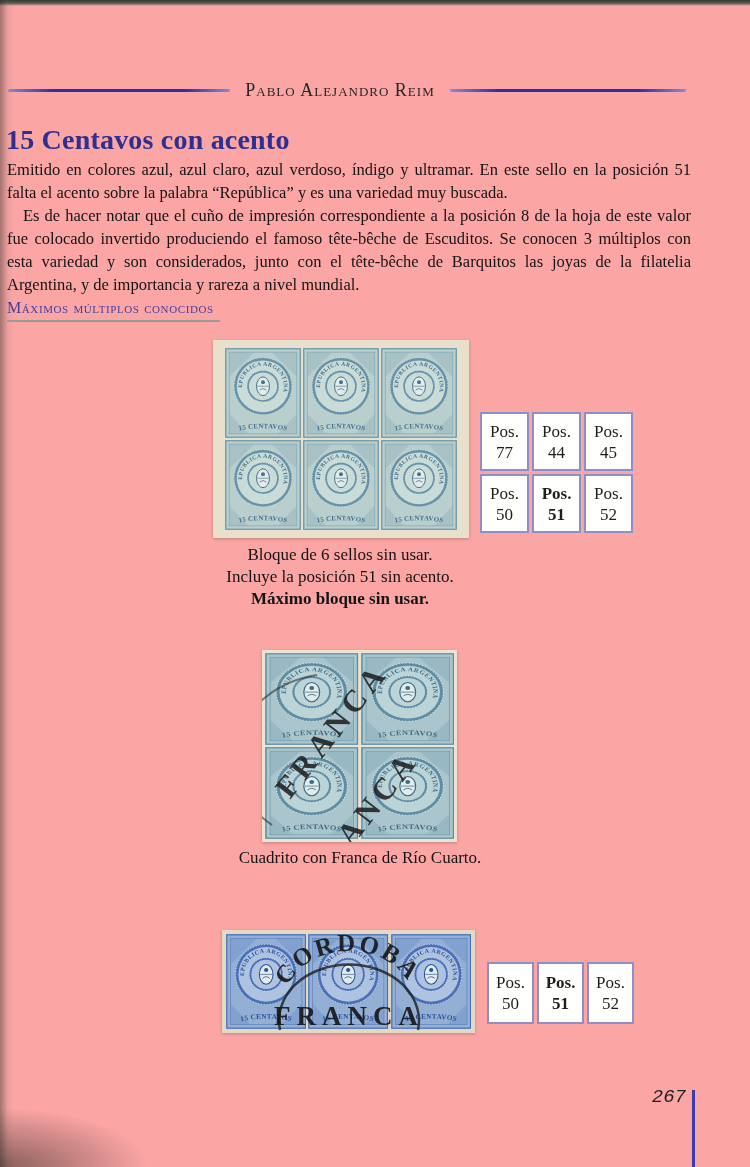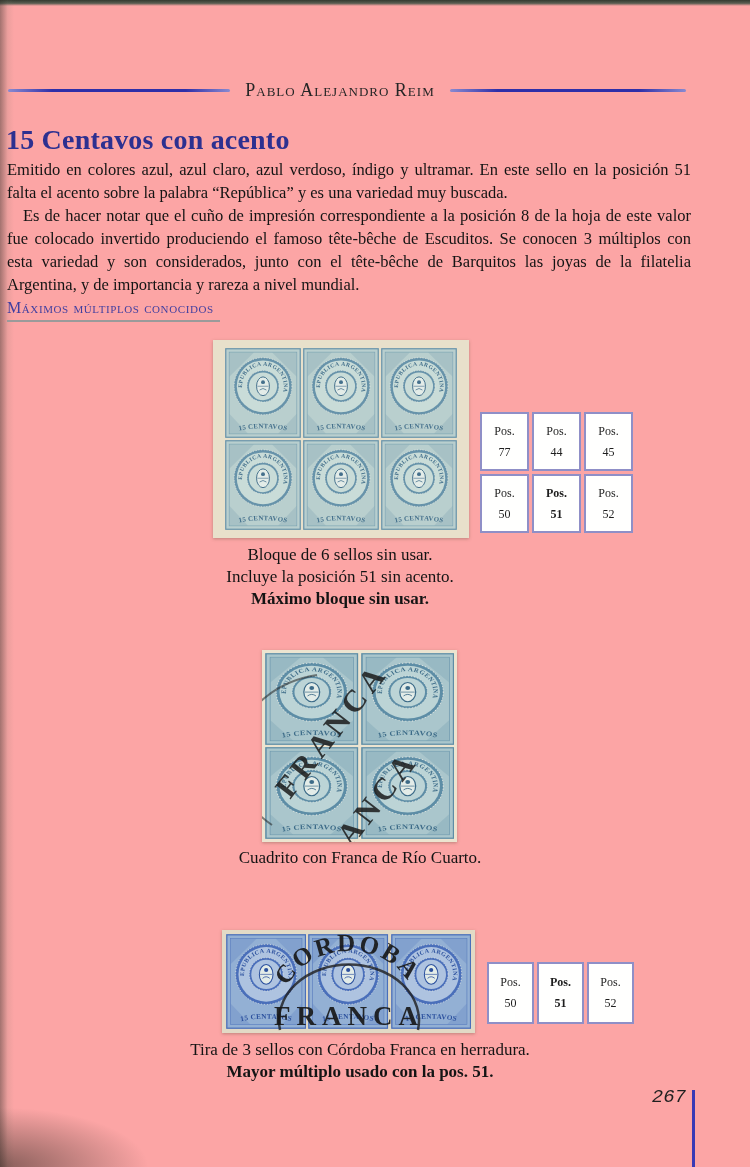--- a/index.html
+++ b/index.html
@@ -50,21 +50,21 @@
 
   .cancel-overlay { position:absolute; left:0; top:0; width:100%; height:100%; pointer-events:none; }
   .f2wrap { position:absolute; left:262px; top:650px; width:195px; height:192px; }
   .f3wrap { position:absolute; left:222px; top:930px; width:253px; height:103px; }
 
   
   .pos-table { position:absolute; display:grid; gap:3px; }
   .pos-table.t1 { left:480px; top:412px; grid-template-columns:repeat(3,49px); grid-auto-rows:59px; }
   .pos-table.t2 { left:487px; top:962px; grid-template-columns:repeat(3,47px); grid-auto-rows:62px; }
   .pos-cell { background:#fffffe; border:2px solid #8f8fc7; display:flex; flex-direction:column;
-    align-items:center; justify-content:center; font-size:12px; line-height:21px; color:#1e1e1e; }
+    align-items:center; justify-content:center; font-size:17px; line-height:21px; color:#1e1e1e; }
   .pos-cell.bold { font-weight:bold; }
 
   
   .caption { position:absolute; text-align:center; font-size:17px; line-height:22px; color:#141414; }
   .cap1 { left:140px; top:544px; width:400px; }
   .cap2 { left:160px; top:847px; width:400px; }
   .cap3 { left:160px; top:1039px; width:400px; }
   .caption .b { font-weight:bold; }
 
   
@@ -237,21 +237,17 @@
     <div class="pos-cell bold">
       <span>Pos.</span>
       <span>51</span>
       </div>
     <div class="pos-cell">
       <span>Pos.</span>
       <span>52</span>
       </div>
   </div>
 
-  <div class="caption cap3">
-    <div>Tira de 3 sellos con Córdoba Franca en herradura.</div>
-    <div class="b">Mayor múltiplo usado con la pos. 51.</div>
-  </div>
 
   <div class="page-number">267</div>
   <div class="footer-rule"></div>
 
 </div>
 
 </body></html>

